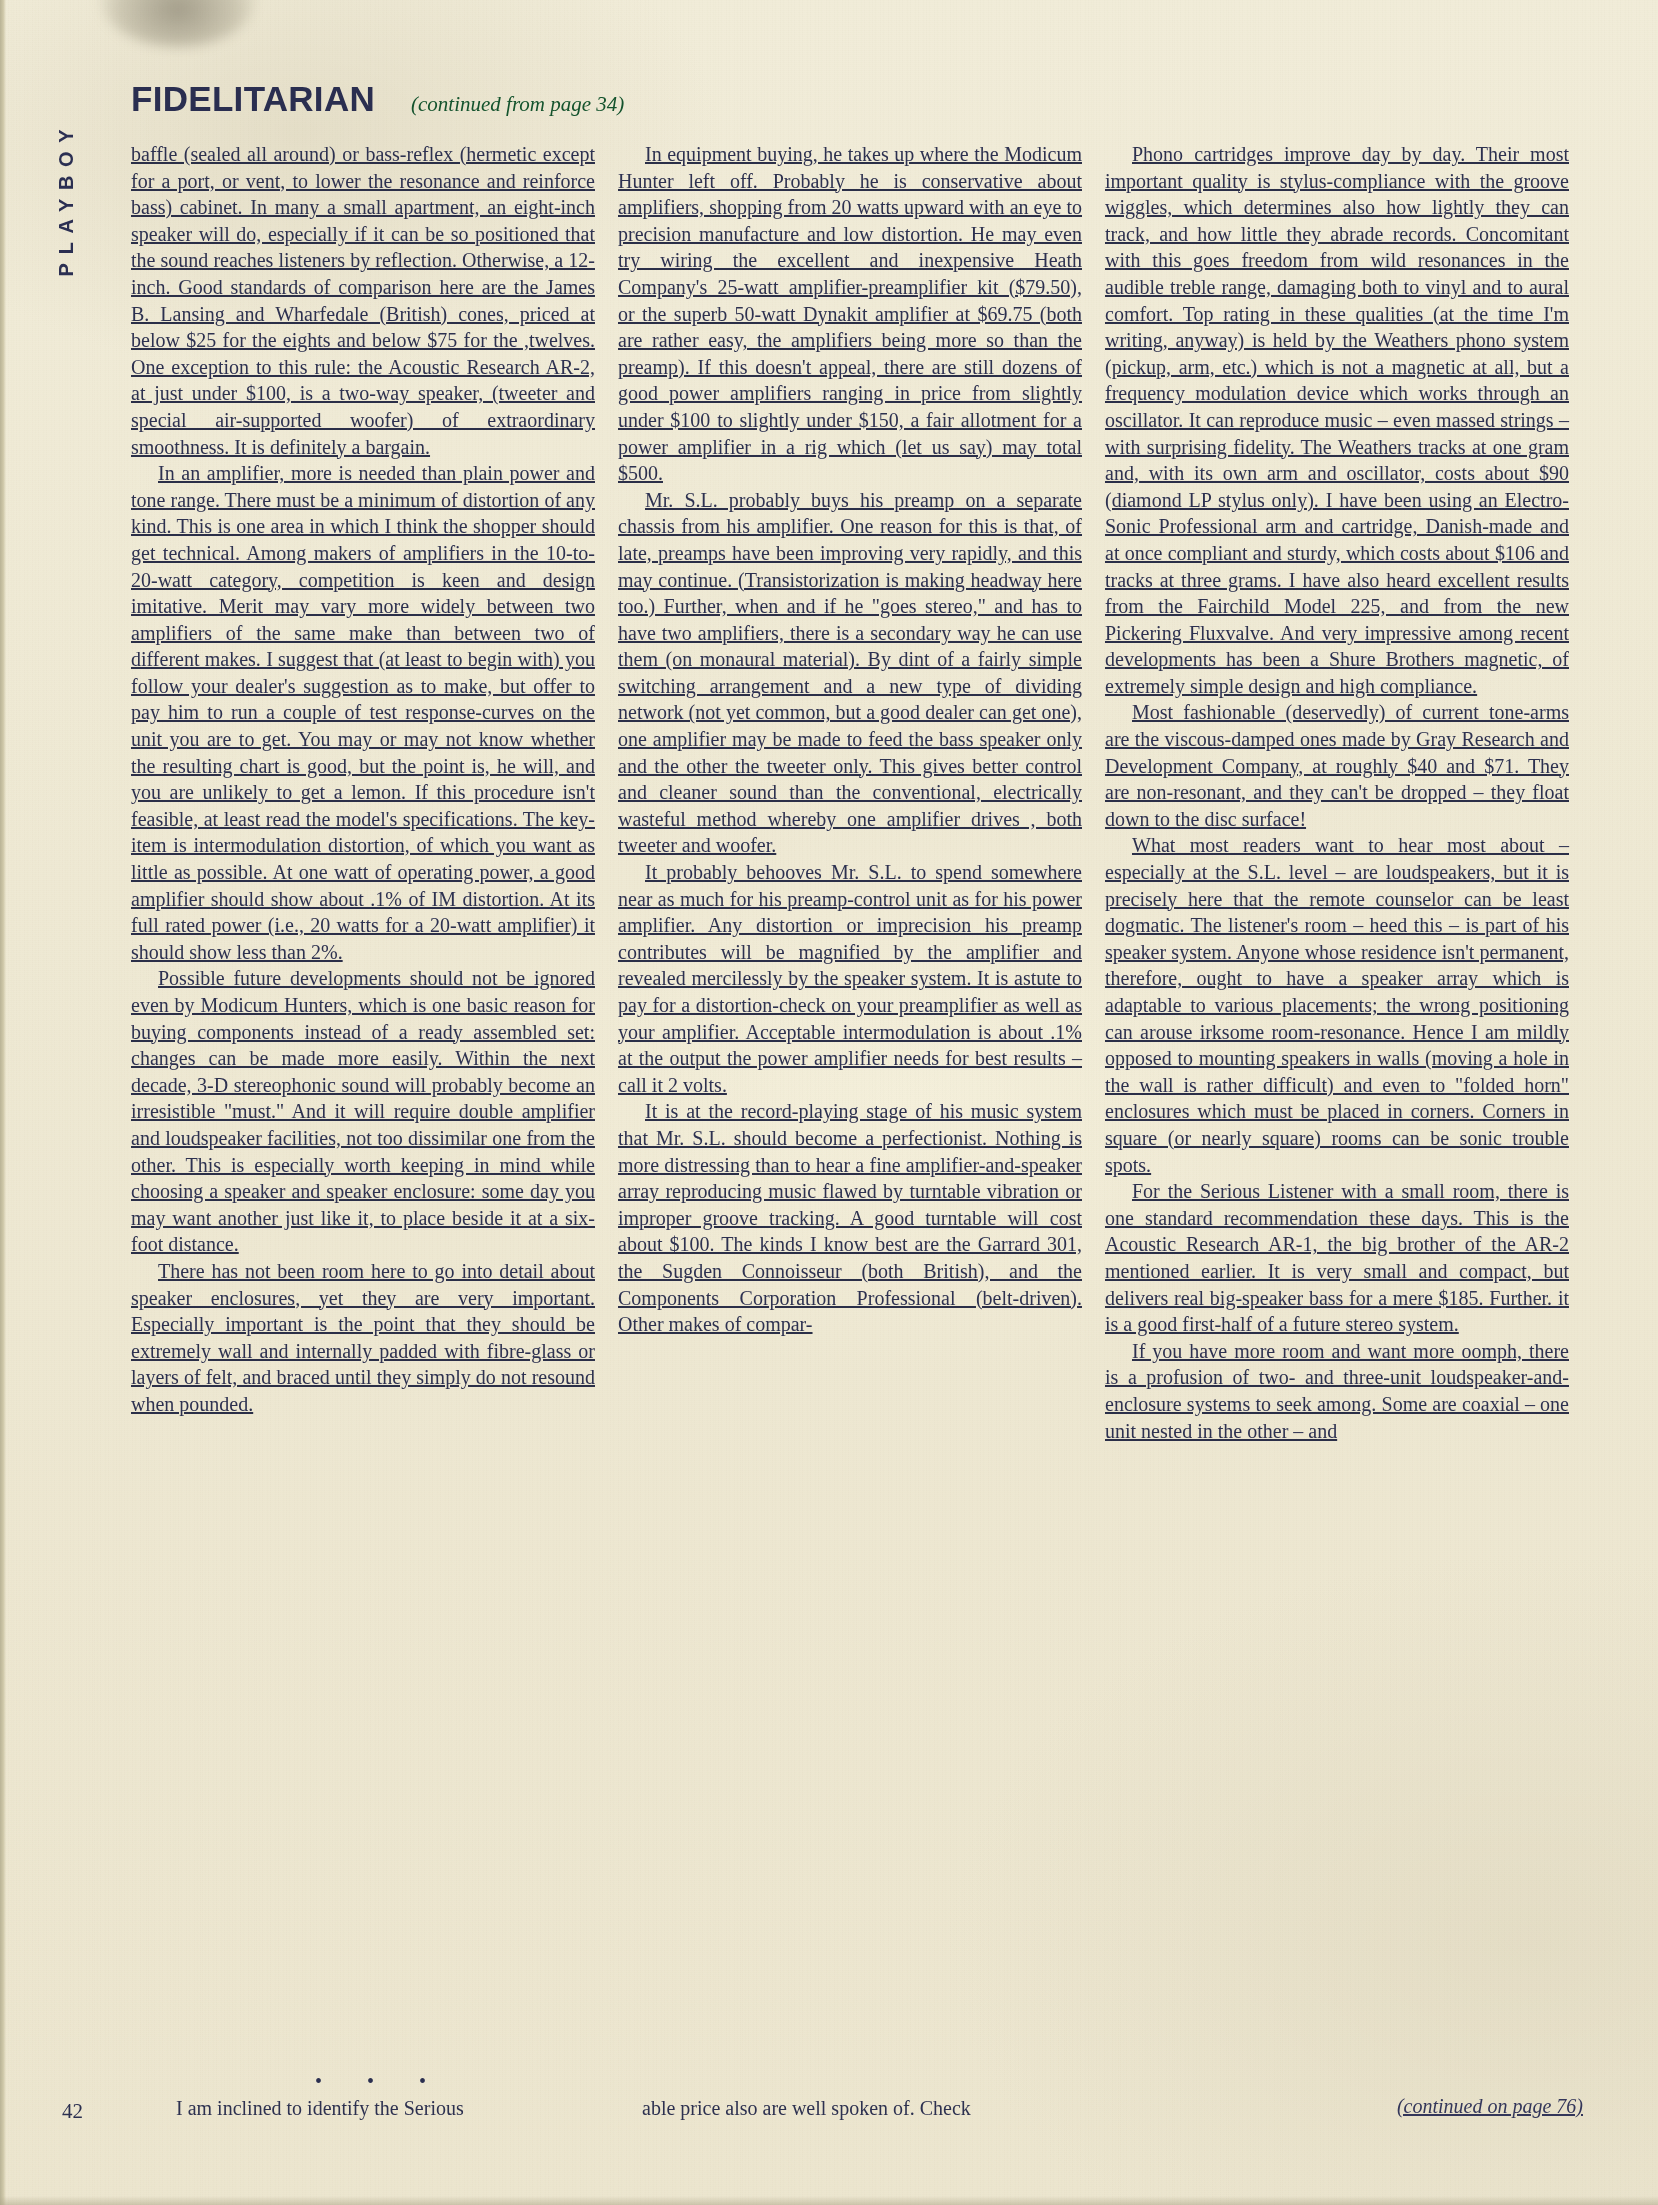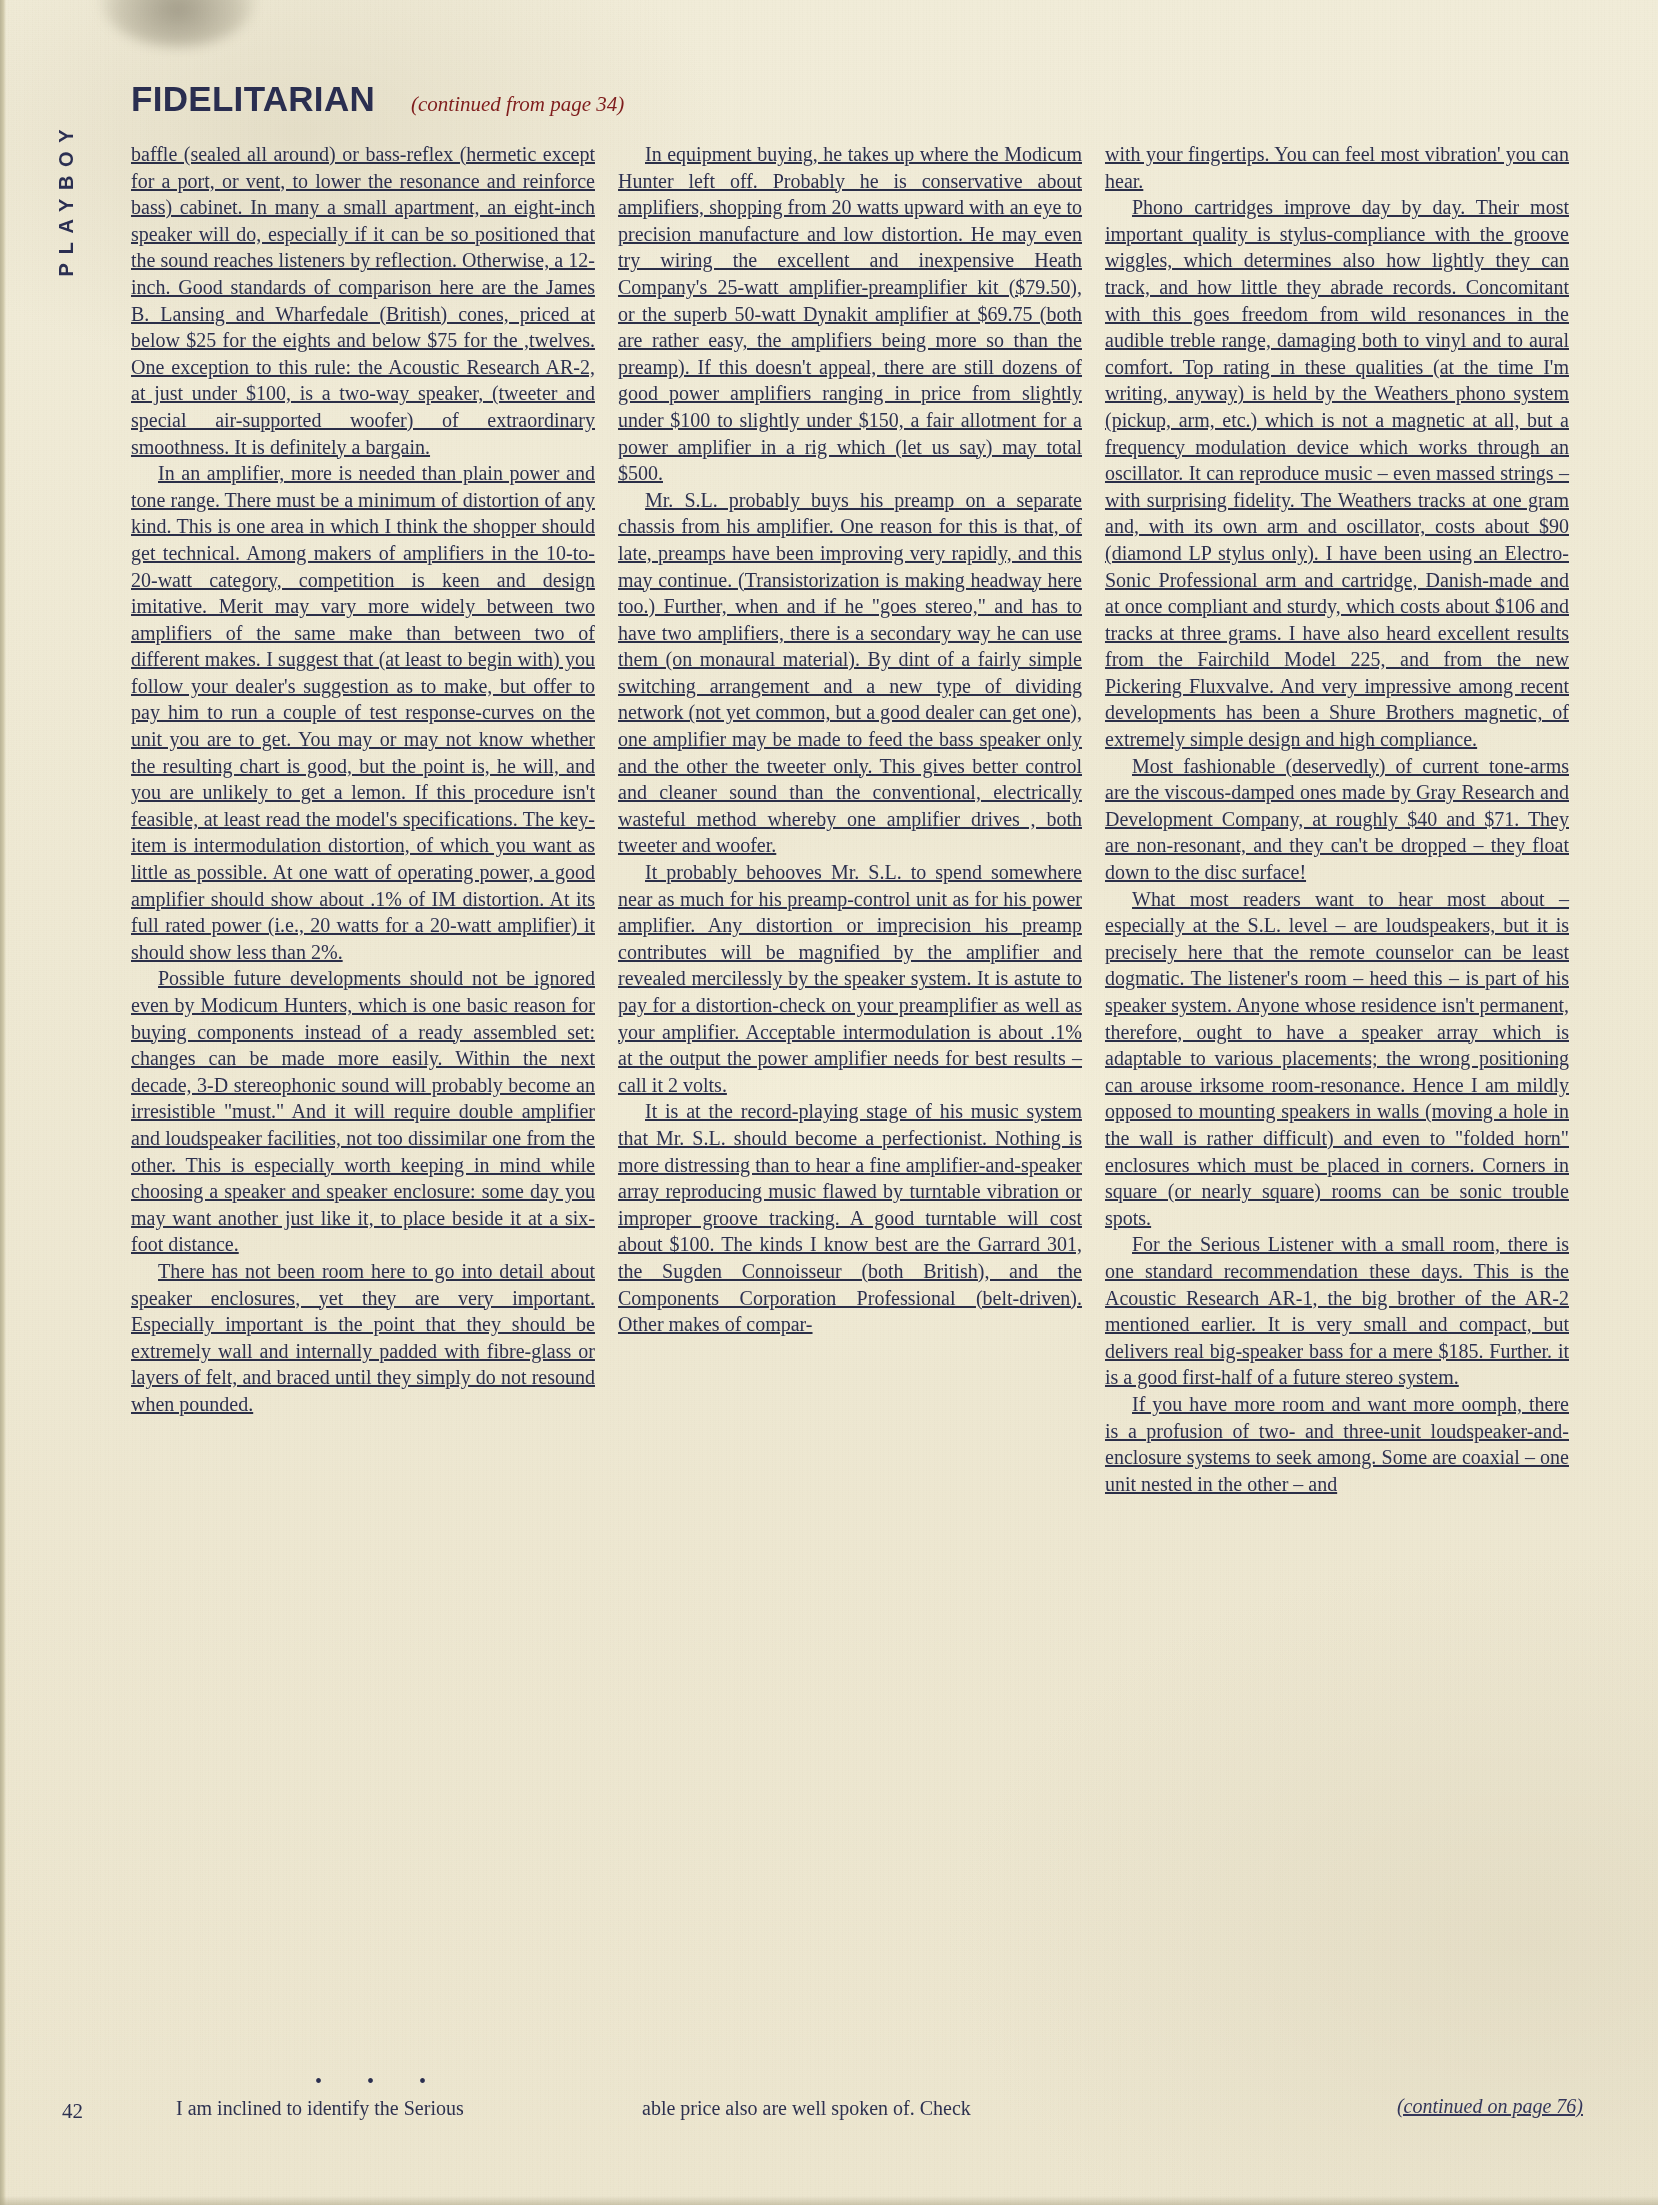--- a/index.html
+++ b/index.html
@@ -98,21 +98,21 @@
   .kicker {
     font-family: "Liberation Sans", "DejaVu Sans", sans-serif;
     font-weight: bold;
     font-size: 35px;
     letter-spacing: 0.3px;
     color: #2a2e50;
   }
   .contfrom {
     font-style: italic;
     font-size: 21px;
-    color: #7f1d1d;
+    color: #14532d;
   }
 
   
   .columns {
     position: absolute;
     left: 131px;
     top: 141px;
     width: 1453px;
     display: flex;
     gap: 23px;
@@ -205,21 +205,20 @@
     </div>
 
     <div class="col">
       <p class="ind">In equipment buying, he takes up where the Modicum Hunter left off. Probably he is conservative about amplifiers, shopping from 20 watts upward with an eye to precision manufacture and low distortion. He may even try wiring the excellent and inexpensive Heath Company's 25-watt amplifier-preamplifier kit ($79.50), or the superb 50-watt Dynakit amplifier at $69.75 (both are rather easy, the amplifiers being more so than the preamp). If this doesn't appeal, there are still dozens of good power amplifiers ranging in price from slightly under $100 to slightly under $150, a fair allotment for a power amplifier in a rig which (let us say) may total $500.</p>
       <p class="ind">Mr. S.L. probably buys his preamp on a separate chassis from his amplifier. One reason for this is that, of late, preamps have been improving very rapidly, and this may continue. (Transistorization is making headway here too.) Further, when and if he "goes stereo," and has to have two amplifiers, there is a secondary way he can use them (on monaural material). By dint of a fairly simple switching arrangement and a new type of dividing network (not yet common, but a good dealer can get one), one amplifier may be made to feed the bass speaker only and the other the tweeter only. This gives better control and cleaner sound than the conventional, electrically wasteful method whereby one amplifier drives , both tweeter and woofer.</p>
       <p class="ind">It probably behooves Mr. S.L. to spend somewhere near as much for his preamp-control unit as for his power amplifier. Any distortion or imprecision his preamp contributes will be magnified by the amplifier and revealed mercilessly by the speaker system. It is astute to pay for a distortion-check on your preamplifier as well as your amplifier. Acceptable intermodulation is about .1% at the output the power amplifier needs for best results – call it 2 volts.</p>
       <p class="ind">It is at the record-playing stage of his music system that Mr. S.L. should become a perfectionist. Nothing is more distressing than to hear a fine amplifier-and-speaker array reproducing music flawed by turntable vibration or improper groove tracking. A good turntable will cost about $100. The kinds I know best are the Garrard 301, the Sugden Connoisseur (both British), and the Components Corporation Professional (belt-driven). Other makes of compar-</p>
     </div>
 
     <div class="col">
-      <p>with your fingertips. You can feel most vibration' you can hear.</p>
       <p class="ind">Phono cartridges improve day by day. Their most important quality is stylus-compliance with the groove wiggles, which determines also how lightly they can track, and how little they abrade records. Concomitant with this goes freedom from wild resonances in the audible treble range, damaging both to vinyl and to aural comfort. Top rating in these qualities (at the time I'm writing, anyway) is held by the Weathers phono system (pickup, arm, etc.) which is not a magnetic at all, but a frequency modulation device which works through an oscillator. It can reproduce music – even massed strings – with surprising fidelity. The Weathers tracks at one gram and, with its own arm and oscillator, costs about $90 (diamond LP stylus only). I have been using an Electro-Sonic Professional arm and cartridge, Danish-made and at once compliant and sturdy, which costs about $106 and tracks at three grams. I have also heard excellent results from the Fairchild Model 225, and from the new Pickering Fluxvalve. And very impressive among recent developments has been a Shure Brothers magnetic, of extremely simple design and high compliance.</p>
       <p class="ind">Most fashionable (deservedly) of current tone-arms are the viscous-damped ones made by Gray Research and Development Company, at roughly $40 and $71. They are non-resonant, and they can't be dropped – they float down to the disc surface!</p>
       <p class="ind">What most readers want to hear most about – especially at the S.L. level – are loudspeakers, but it is precisely here that the remote counselor can be least dogmatic. The listener's room – heed this – is part of his speaker system. Anyone whose residence isn't permanent, therefore, ought to have a speaker array which is adaptable to various placements; the wrong positioning can arouse irksome room-resonance. Hence I am mildly opposed to mounting speakers in walls (moving a hole in the wall is rather difficult) and even to "folded horn" enclosures which must be placed in corners. Corners in square (or nearly square) rooms can be sonic trouble spots.</p>
       <p class="ind">For the Serious Listener with a small room, there is one standard recommendation these days. This is the Acoustic Research AR-1, the big brother of the AR-2 mentioned earlier. It is very small and compact, but delivers real big-speaker bass for a mere $185. Further. it is a good first-half of a future stereo system.</p>
       <p class="ind">If you have more room and want more oomph, there is a profusion of two- and three-unit loudspeaker-and-enclosure systems to seek among. Some are coaxial – one unit nested in the other – and</p>
     </div>
   </div>
 
   <div class="dots">• • •</div>
   <div class="folio">42</div>

